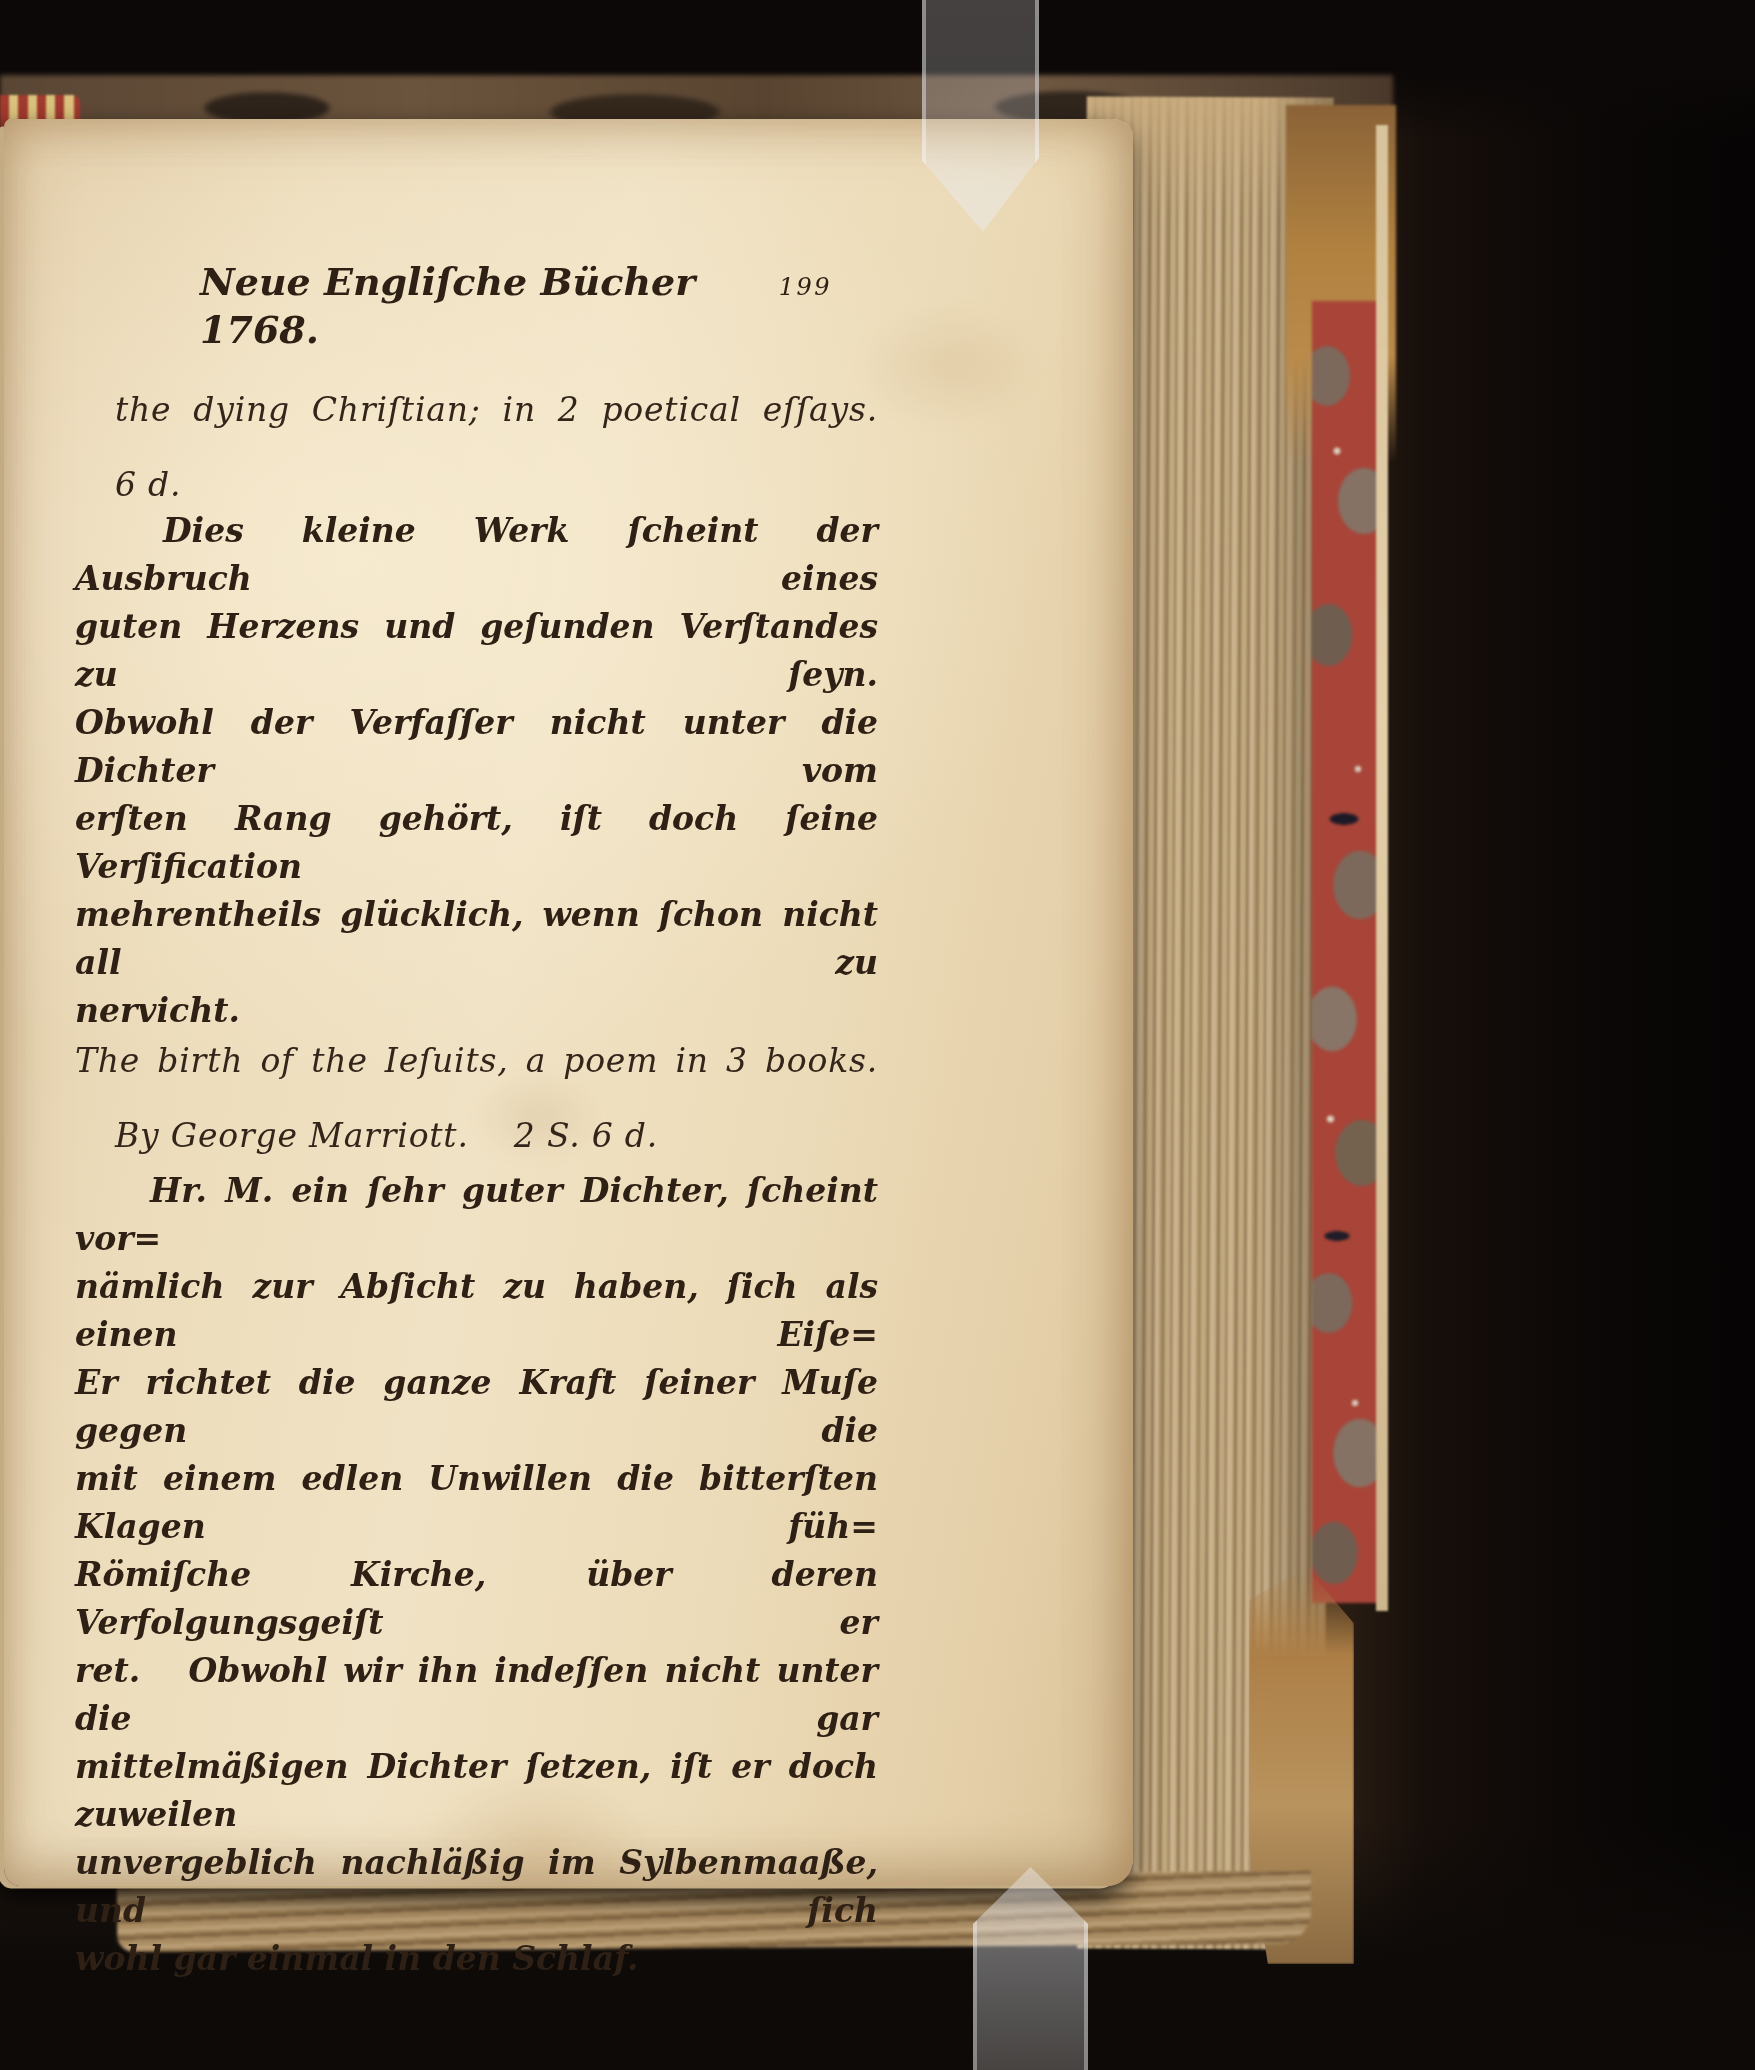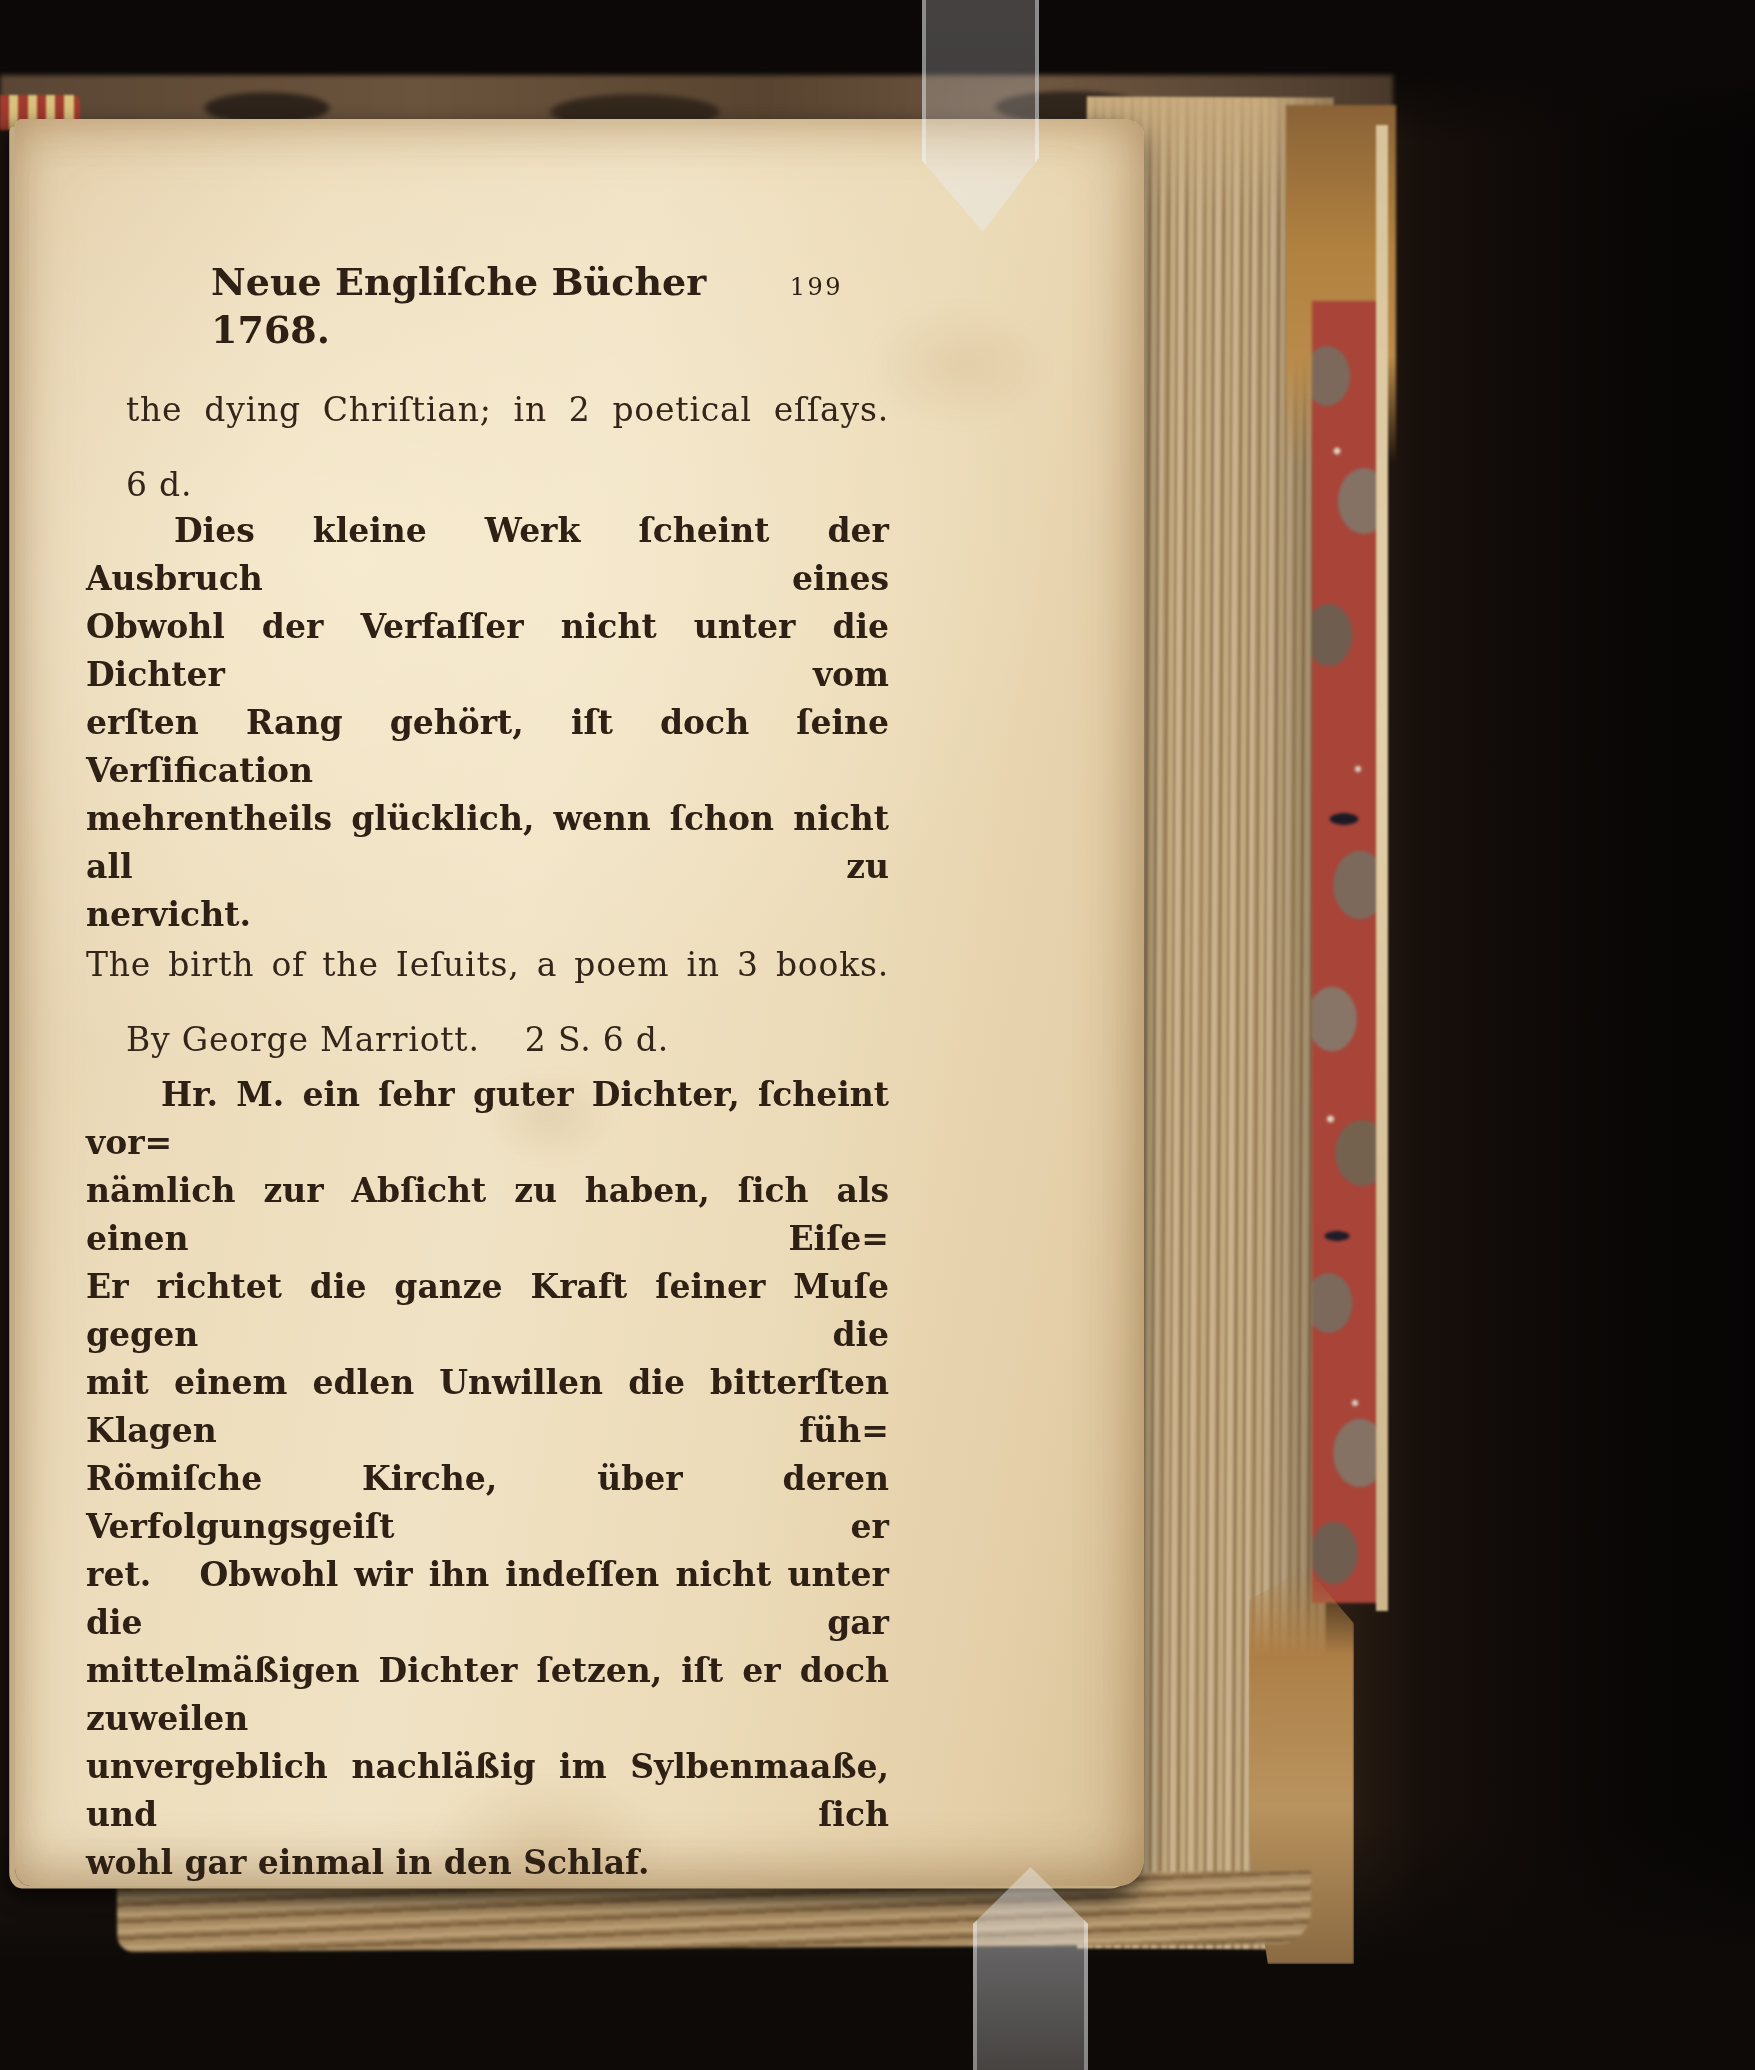--- a/index.html
+++ b/index.html
@@ -71,33 +71,34 @@
     clip-path:polygon(0 8%,55% 0,100% 14%,100% 100%,18% 100%,0 70%);
     filter:blur(1.3px);
   }
   .bottom-edge-band{
     position:absolute;left:117px;top:1875px;width:1194px;height:73px;
     background:repeating-linear-gradient(178deg,#b99d75 0 5px,#96794f 5px 8.3px,#7a5f3f 8.3px 11px,#a98c62 11px 16.7px);
     border-radius:0 0 33px 16.7px;filter:blur(1.7px);transform:rotate(-.4deg);
   }
   
   .page{
-    position:absolute;left:15px;top:119px;width:1129px;height:1767px;
+    position:absolute;left:4px;top:119px;width:1129px;height:1767px;
     background:
       radial-gradient(1002px 751px at 30% 25%,rgba(255,246,224,.5),rgba(0,0,0,0) 70%),
       linear-gradient(100deg,#e2cda9 0%,#ecdcbb 22%,#f0e2c4 45%,#ecdbb8 68%,#e3cea7 88%,#d9c299 100%);
     border-radius:6.7px 22px 25px 15px / 8.3px 16.7px 28px 18.4px;
     box-shadow:
       inset 0 0 75px rgba(140,95,45,.18),
       inset -25px 0 50px rgba(140,95,45,.15),
       inset 0 -22px 42px rgba(120,80,40,.22),
       inset 0 16.7px 33px rgba(150,105,55,.16),
       -8.3px 5px 0 -2.5px #c3ab83,
       -15px 10px 18.4px rgba(0,0,0,.5),
       0 11.7px 25px rgba(0,0,0,.45);
+    font-style: italic;
   }
   .stain{position:absolute;border-radius:50%;filter:blur(6.7px);}
   .stain.s1{left:417px;top:1653px;width:234px;height:150px;background:radial-gradient(closest-side,rgba(164,120,60,.18),rgba(0,0,0,0));}
   .stain.s2{left:468px;top:952px;width:134px;height:92px;background:radial-gradient(closest-side,rgba(150,110,60,.12),rgba(0,0,0,0));}
   .stain.s3{left:852px;top:184px;width:184px;height:125px;background:radial-gradient(closest-side,rgba(160,115,60,.12),rgba(0,0,0,0));}
   
   .text-col{position:absolute;left:71px;top:0;width:803px;color:#33251a;}
   .ln{white-space:pre-wrap;}
   .just{text-align:justify;text-align-last:justify;}
   .eng{font-size:33px;line-height:51px;font-weight:400;letter-spacing:0.8px;}
@@ -155,20 +156,21 @@
         <span class="pagenum">199</span>
       </div>
 
       <div class="entry1 eng">
         <div class="ln just hang">the dying Chriſtian; in 2 poetical eſſays.</div>
         <div class="ln hang">6 d.</div>
       </div>
 
       <div class="review1 ger">
         <div class="ln just indent-1">Dies kleine Werk ſcheint der Ausbruch eines</div>
+        <div class="ln just">guten Herzens und geſunden Verſtandes zu ſeyn.</div>
         <div class="ln just">Obwohl der Verfaſſer nicht unter die Dichter vom</div>
         <div class="ln just">erſten Rang gehört, iſt doch ſeine Verſification</div>
         <div class="ln just">mehrentheils glücklich, wenn ſchon nicht all zu</div>
         <div class="ln">nervicht.</div>
       </div>
 
       <div class="entry2 eng">
         <div class="ln just">The birth of the Ieſuits, a poem in 3 books.</div>
         <div class="ln hang">By George Marriott.    2 S. 6 d.</div>
       </div>

